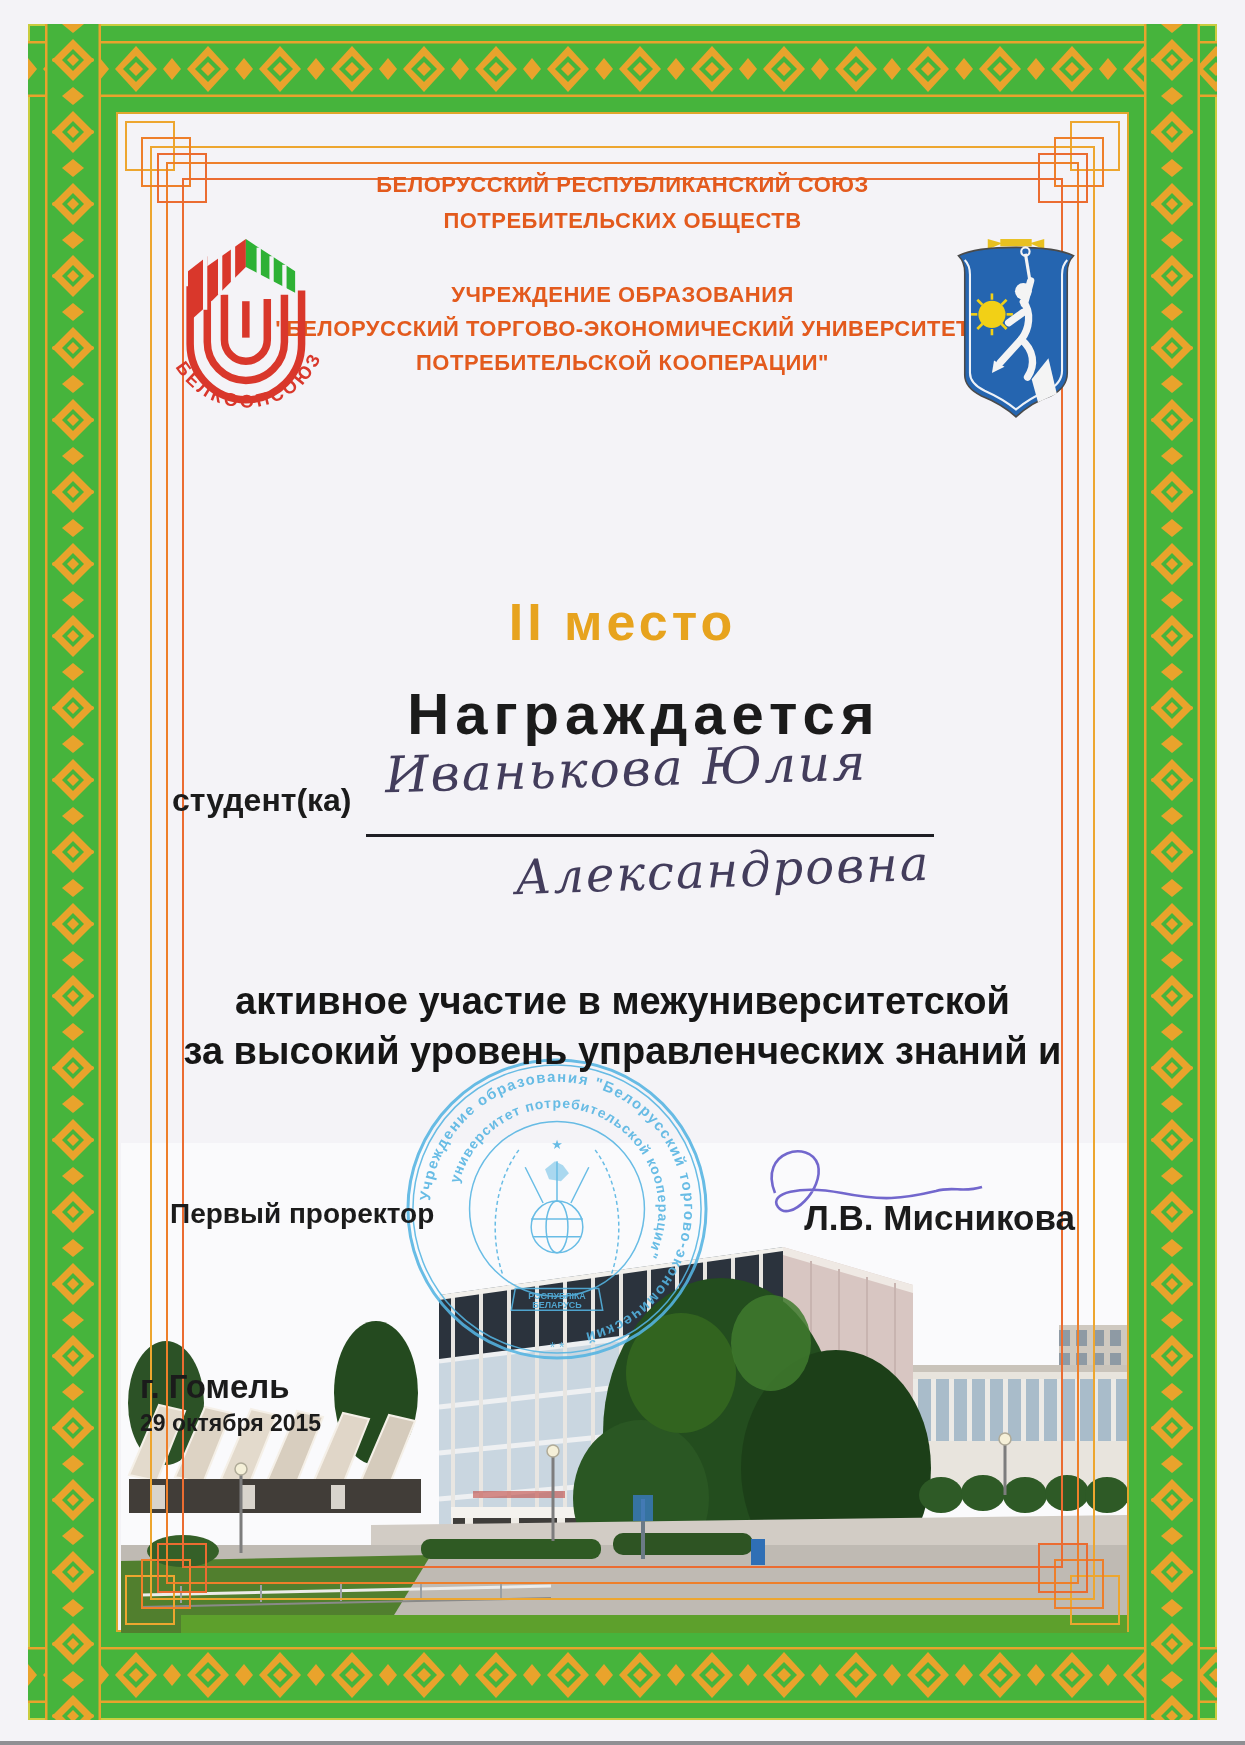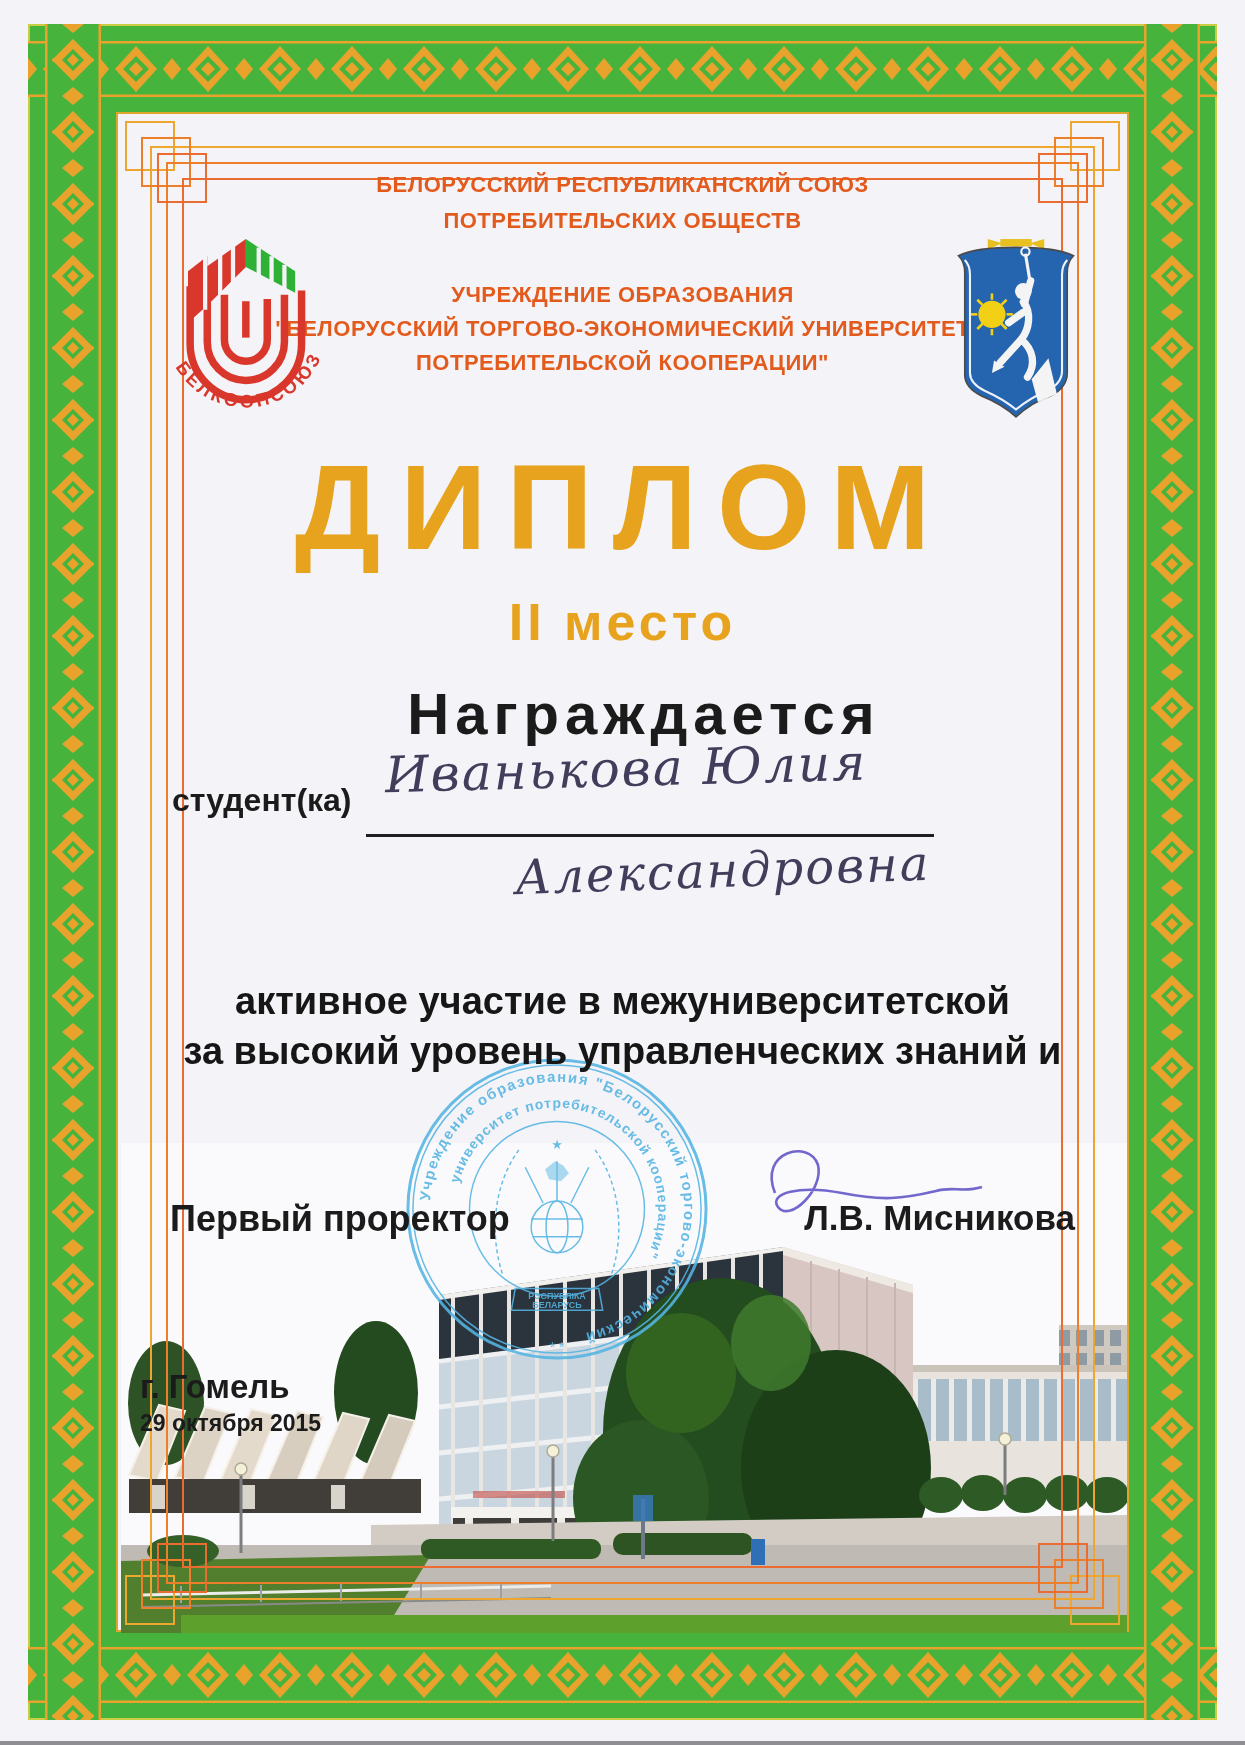--- a/index.html
+++ b/index.html
@@ -290,21 +290,20 @@
       <path d="M72,62 C80,72 78,88 70,98"></path>
       <path d="M73,64 L79,42"></path>
       <path d="M72,72 L58,82"></path>
       <path d="M70,98 L50,120"></path>
       <path d="M70,98 C82,108 84,122 76,134"></path>
     </g>
     <polygon points="44,118 54,124 42,130" fill="#f4f4f4"></polygon>
     <polygon points="80,136 96,116 104,150 86,158" fill="#f4f4f4"></polygon>
   </svg>
 
-  <div class="ct title">ДИПЛОМ</div>
   <div class="ct place">II место</div>
   <div class="ct award">Награждается</div>
 
   <div class="plain" style="left:172px;top:782px;font-size:32px;">студент(ка)</div>
   <div class="script" style="left:385px;top:740px;font-size:50px;transform:rotate(-1.5deg);">Иванькова Юлия</div>
   <div class="uline" style="left:366px;top:834px;width:568px;"></div>
   <div class="script" style="left:515px;top:842px;font-size:48px;transform:rotate(-2deg);">Александровна</div>
 
   <div class="ct reason" style="top:982px;margin-top:48px;">за высокий уровень управленческих знаний и</div>
   <div class="ct reason" style="top:980px;">активное участие в межуниверситетской</div>
@@ -342,20 +341,20 @@
     <text x="160" y="100" text-anchor="middle" font-size="13" fill="#54b4e2">★</text>
     <polygon points="118,240 202,240 206,262 114,262" fill="none" stroke="#54b4e2" stroke-width="1.5"></polygon>
     <text x="160" y="251" text-anchor="middle" font-size="9" font-weight="bold" fill="#54b4e2">РЭСПУБЛІКА</text>
     <text x="160" y="260" text-anchor="middle" font-size="9" font-weight="bold" fill="#54b4e2">БЕЛАРУСЬ</text>
   </svg>
 
   <svg class="sig" width="300" height="120" viewBox="0 0 300 120">
     <path d="M 85 58 C 68 16 120 4 128 30 C 134 54 100 88 88 72 C 78 58 110 50 152 58 C 192 66 212 64 246 56 C 263 51 273 58 292 52" fill="none" stroke="#6356c8" stroke-width="2.6" opacity=".9"></path>
   </svg>
 
-  <div class="plain" style="left:170px;top:1198px;font-size:36px;">Первый проректор</div>
+  <div class="plain" style="left:170px;top:1198px;font-size:28px;">Первый проректор</div>
   <div class="plain" style="right:170px;top:1198px;font-size:35px;">Л.В. Мисникова</div>
 
   <div class="plain" style="left:140px;top:1368px;font-size:33px;">г. Гомель</div>
   <div class="plain" style="left:140px;top:1410px;font-size:23px;">29 октября 2015</div>
 
   <div class="scan-edge"></div>
 </div>
 
 </body></html>

